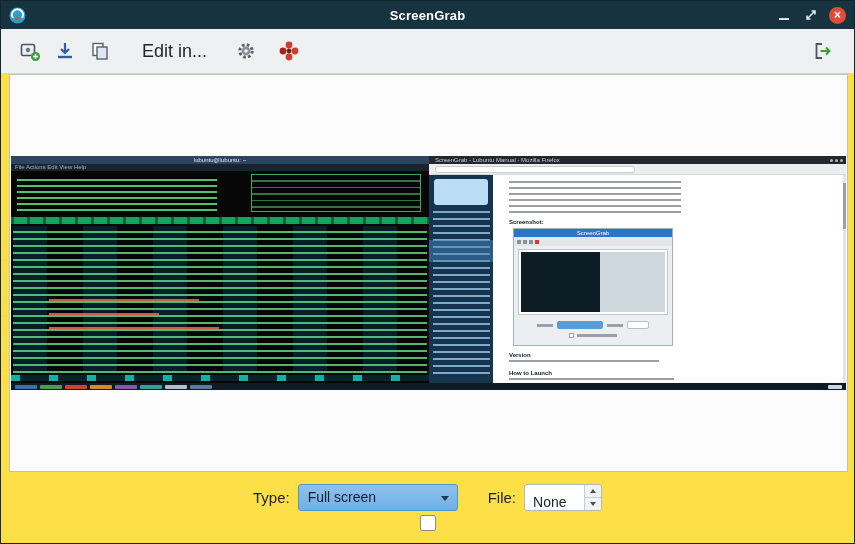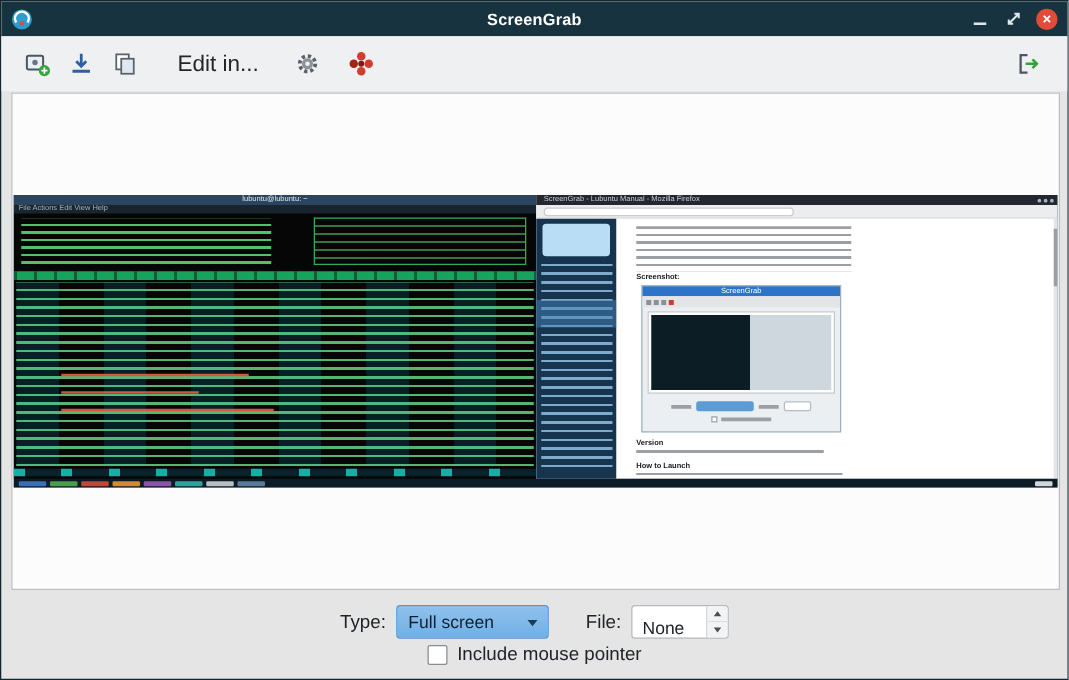--- a/index.html
+++ b/index.html
@@ -1,19 +1,19 @@
 <!DOCTYPE html>
 <html><head>
 <meta charset="utf-8">
 <style>
   *{margin:0;padding:0;box-sizing:border-box}
   html,body{background:#ffffff}
   body{font-family:"Liberation Sans",sans-serif;width:855px;height:544px;overflow:hidden}
 
-  .window{position:relative;width:855px;height:544px;background:#e5e5e5;border:1px solid #10272f;overflow:hidden}
+  .window{position:relative;width:855px;height:544px;background:#fde047;border:1px solid #10272f;overflow:hidden}
 
   
   .titlebar{position:absolute;left:0;top:0;right:0;height:28px;background:#16333f;display:flex;align-items:center;padding:0 8px}
   .logo{position:relative;z-index:2;width:17px;height:17px;flex:0 0 auto}
   .titlebar .title{position:absolute;left:0;right:0;text-align:center;color:#ffffff;font-size:13px;font-weight:bold;letter-spacing:.2px}
   .winctl{position:relative;z-index:2;margin-left:auto;display:flex;align-items:center;gap:9px}
   .wbtn{width:18px;height:18px;display:flex;align-items:center;justify-content:center}
   .wbtn.close{width:17px;height:17px;border-radius:50%;background:#e14b38;color:#fff;font-size:12px;font-weight:bold;line-height:1}
 
   
@@ -89,21 +89,21 @@
   
   .taskbar{position:absolute;left:0;right:0;bottom:0;height:7px;background:#0c1b26;display:flex;align-items:center;gap:3px;padding:0 4px}
   .tk{height:4px;width:22px;border-radius:1px}
   .tk.c1{background:#3b6fb3}.tk.c2{background:#4a9e4a}.tk.c3{background:#c74536}.tk.c4{background:#cf8b2d}
   .tk.c5{background:#8a55a8}.tk.c6{background:#2fa39b}.tk.c7{background:#b8bec4}.tk.c8{background:#5a7a99}
   .tk.clock{margin-left:auto;width:14px;background:#cfd6dc}
 
   
   .controls{position:absolute;left:0;top:481px;width:100%;height:30px;display:flex;align-items:center;justify-content:center}
   .lbl{font-size:15px;color:#20242a}
-  .combo{margin-left:8px;width:122px;height:27px;background:linear-gradient(180deg,#8fc1ec,#6fb0e6);border:1px solid #4f94d4;border-radius:3px;display:flex;align-items:center;padding:0 9px;position:relative}
+  .combo{margin-left:8px;width:160px;height:27px;background:linear-gradient(180deg,#8fc1ec,#6fb0e6);border:1px solid #4f94d4;border-radius:3px;display:flex;align-items:center;padding:0 9px;position:relative}
   .combo .val{font-size:14px;color:#10202e}
   .combo-arrow{position:absolute;right:8px;top:11px;width:0;height:0;border-left:4px solid transparent;border-right:4px solid transparent;border-top:5px solid #1c3a52}
   .lbl.delay{margin-left:30px}
   .spin{margin-left:8px;width:78px;height:27px;background:#ffffff;border:1px solid #b4b8bc;border-radius:3px;display:flex;align-items:flex-end;position:relative}
   .spin-val{font-size:14px;color:#20242a;padding-left:8px}
   .spin-btns{position:absolute;right:0;top:0;bottom:0;width:17px;border-left:1px solid #c9ccd0;display:flex;flex-direction:column}
   .sb{flex:1;display:flex;align-items:center;justify-content:center;background:#f2f3f4}
   .sb.up{border-bottom:1px solid #c9ccd0;border-radius:0 2px 0 0}
   .sb.down{border-radius:0 0 2px 0}
   .sb i{width:0;height:0;border-left:3.5px solid transparent;border-right:3.5px solid transparent;display:block}
@@ -292,16 +292,15 @@
           </span>
         <span class="sb down">
             <i></i>
           </span>
       </span>
     </div>
   </div>
 
   <div class="pointer-row">
     <span class="checkbox"></span>
-    <span class="lbl">Include mouse pointer</span>
   </div>
 
 </div>
 
 </body></html>

